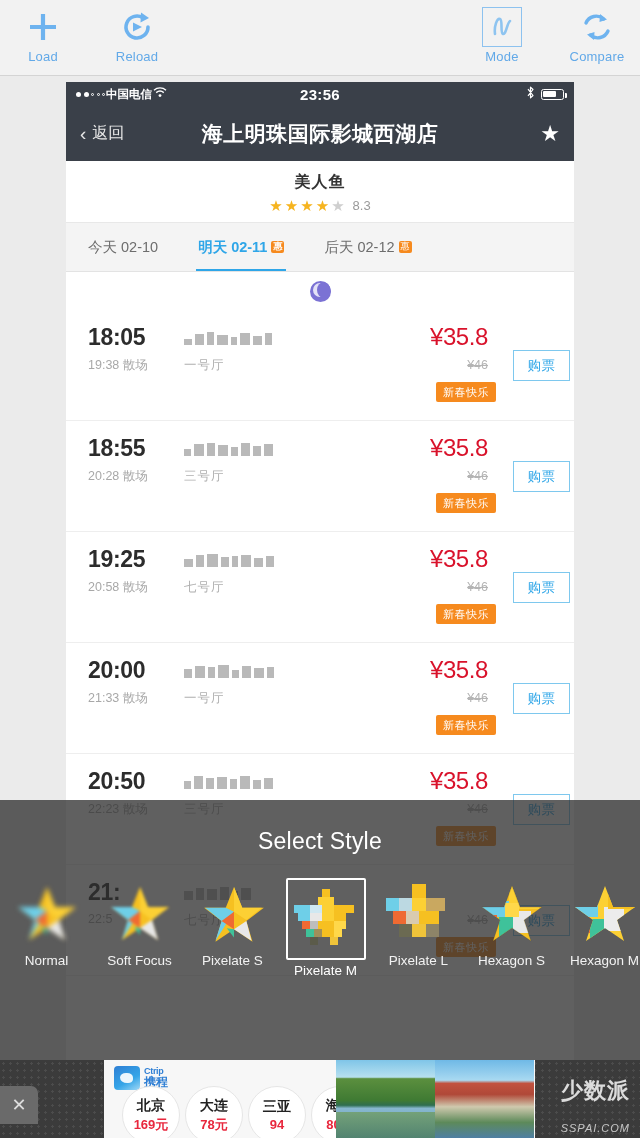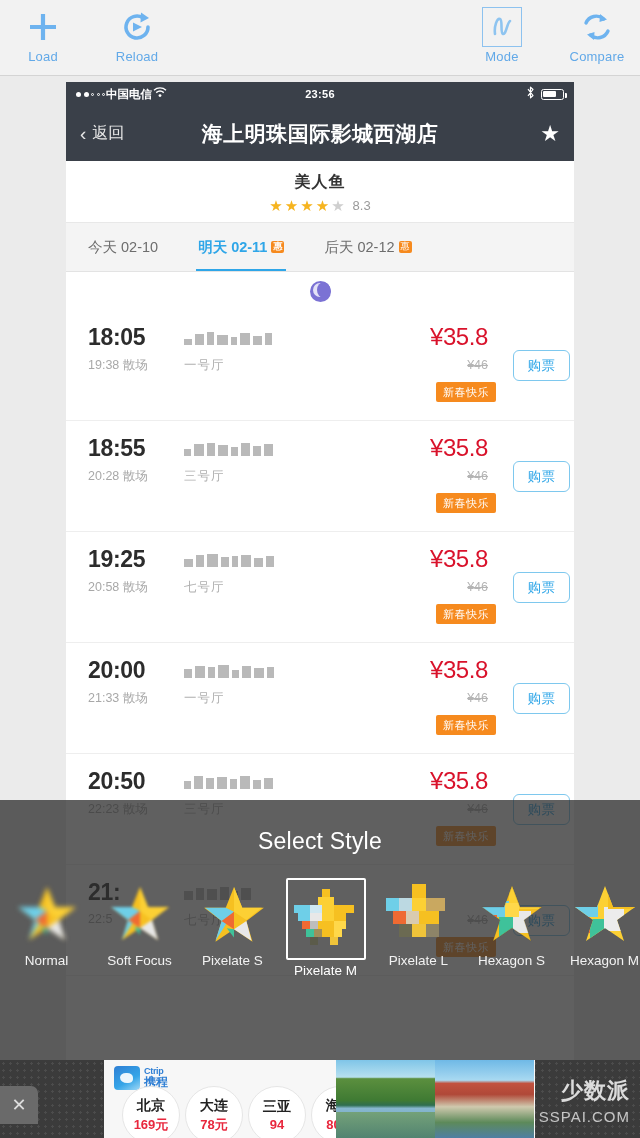--- a/index.html
+++ b/index.html
@@ -44,21 +44,21 @@
   
   .statusbar {
     height: 24px; background: #3a4049; color: #fff;
     display: flex; align-items: center; padding: 0 10px; font-size: 12px;
   }
   .sb-left { display: flex; gap: 1px; flex: 1; font-weight: bold; }
   .sb-dots { display: flex; align-items: center; gap: 2.5px; }
   .sb-dots i { width: 5px; height: 5px; border-radius: 50%; background: #fff; display: block; }
   .sb-dots i.hollow { background: transparent; border: 1px solid #fff; width: 3px; height: 3px; }
   .sb-carrier { font-size: 11.5px; }
-  .sb-time { flex: 0 0 auto; font-size: 11px; font-weight: bold; letter-spacing: .3px; }
+  .sb-time { flex: 0 0 auto; font-size: 15px; font-weight: bold; letter-spacing: .3px; }
   .sb-right { flex: 1; display: flex; align-items: center; justify-content: flex-end; gap: 6px; }
   .sb-batt { width: 23px; height: 11px; border: 1.2px solid #fff; border-radius: 2.5px; position: relative; }
   .sb-batt::after { content:""; position:absolute; right:-3.5px; top:3px; width:2px; height:5px; background:#fff; border-radius:0 1px 1px 0; }
   .sb-batt i { position:absolute; left:1.3px; top:1.3px; bottom:1.3px; width:13px; background:#fff; border-radius:1px; display:block; }
 
   
   .navbar {
     height: 55px; background: #3a4049; color: #fff;
     display: flex; align-items: center; padding: 0 14px;
   }
@@ -111,21 +111,21 @@
   }
   .sr-time { position:absolute; left:22px; top:14px; font-size:23px; font-weight:bold; color:#2c2c2c; letter-spacing:-.3px; }
   .sr-end  { position:absolute; left:22px; top:47px; font-size:12.5px; color:#a8a8a8; }
   .sr-lang { position:absolute; left:118px; top:18px; width:130px; height:17px; }
   .sr-hall { position:absolute; left:118px; top:47px; font-size:12.5px; color:#b0b0b0; letter-spacing:1px; }
   .sr-price{ position:absolute; right:86px; top:13px; font-size:24px; font-weight:normal; color:#d9122b; letter-spacing:-.4px; white-space:nowrap; }
   .sr-orig { position:absolute; right:86px; top:48px; font-size:12.5px; color:#b4b4b4; text-decoration: line-through; }
   .sr-badge{ position:absolute; right:78px; top:72px; background:#f68a1e; color:#fff; font-size:11px; padding:2.5px 7px; border-radius:2px; letter-spacing:.5px; }
   .sr-buy  {
     position:absolute; right:4px; top:40px; width:57px; height:31px;
-    border:1px solid #7ec8ee; border-radius:6px; color:#2fa6e8; font-size:13.5px;
+    border:1px solid #7ec8ee; border-radius:0; color:#2fa6e8; font-size:13.5px;
     display:flex; align-items:center; justify-content:center; background:#fff; letter-spacing:.5px;
   }
   
   .pixblock { display:flex; gap:3px; align-items:flex-end; height:17px; }
   .pixblock span { display:block; background:#b9b9b9; }
 
   
   .overlay {
     position: absolute; left: 0; top: 800px; width: 640px; height: 260px;
     background: rgba(46,46,46,0.76);
@@ -202,21 +202,21 @@
     opacity:.75;
   }
   .ad-photo.p2 {
     background:
       linear-gradient(to bottom, #6fb9e6 0%, #a9d9f1 26%, #c25240 30%, #b04838 44%, #cfc9ae 60%, #5d8a5a 80%, #4f7fa3 100%);
   }
   .ad-watermark {
     position:absolute; right:10px; top:20px; color:#ffffff; opacity:.82; text-align:right;
   }
   .wm-cn { font-size:22px; font-weight:bold; letter-spacing:1px; line-height:1; }
-  .wm-en { font-size:15px; letter-spacing:1px; margin-top:6px; opacity:.85; }
+  .wm-en { font-size:11px; letter-spacing:1px; margin-top:20px; opacity:.85;font-style:italic; }
   .ad-close {
     position:absolute; left:0; top:26px; width:38px; height:38px;
     background:#6a6a6a; border-radius:0 7px 0 0;
     display:flex; align-items:center; justify-content:center; color:#ddd; font-size:18px;
   }
 </style>
 </head>
 <body>
 
 <div id="app">

